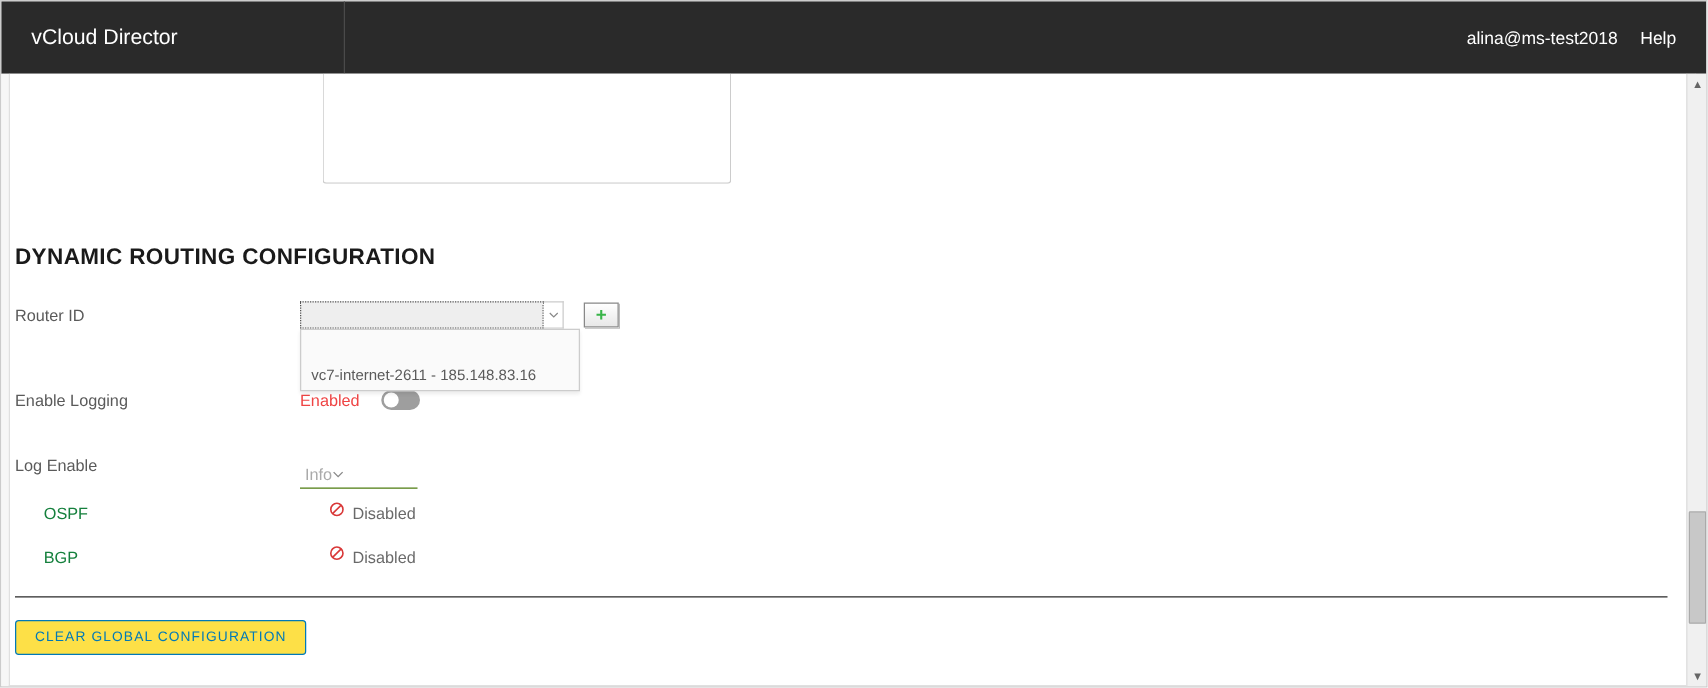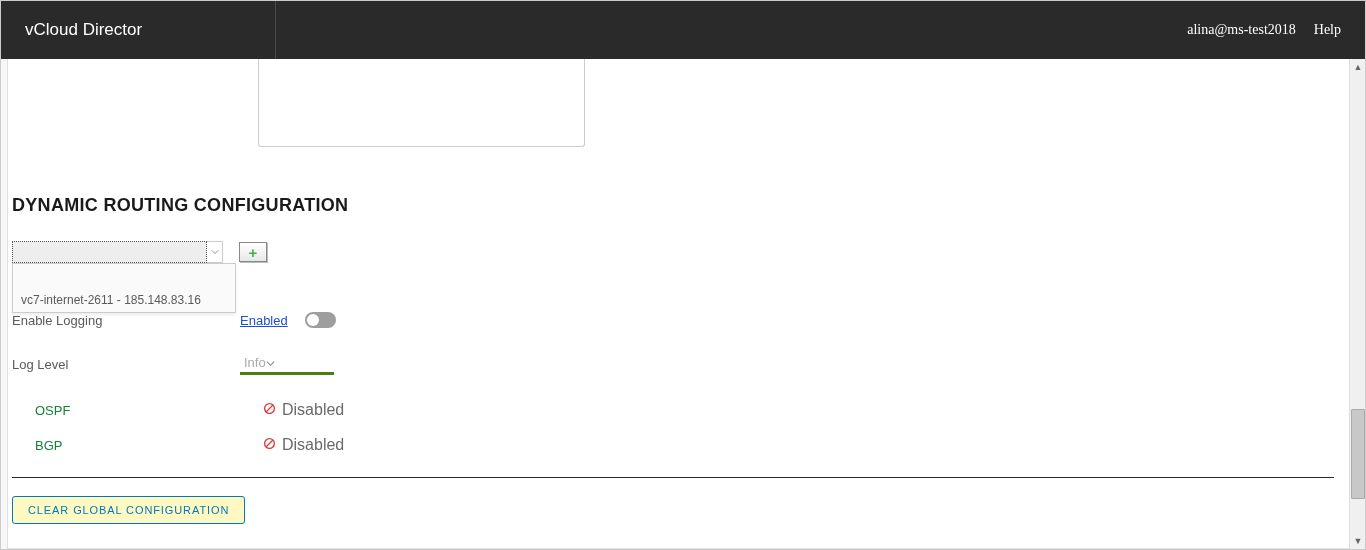--- a/index.html
+++ b/index.html
@@ -35,21 +35,20 @@
     }
     .header-title {
       font-size: 17px;
       font-weight: 400;
       text-align: center;
     }
     .header-right {
       display: flex;
       gap: 18px;
       font-size: 14px;
-      font-family: Liberation Serif, serif;
     }
     .header-link {
       cursor: pointer;
     }
     .content-wrapper {
       background: #f7f7f7;
       height: calc(100% - 58px);
       position: relative;
       overflow: hidden;
     }
@@ -162,23 +161,22 @@
       height: 26px;
     }
     .dropdown-option {
       padding: 3px 8px 5px 8px;
       font-size: 12px;
       color: #5a5a5a;
       cursor: pointer;
     }
     .enabled-text {
       font-size: 13px;
-      color: #1d4ed8;
+      color: #ef4444;
       margin-right: 17px;
-      text-decoration: underline;
     }
     .toggle-switch {
       width: 31px;
       height: 16px;
       background: #9e9e9e;
       border-radius: 8px;
       position: relative;
       cursor: pointer;
     }
     .toggle-knob {
@@ -187,61 +185,62 @@
       background: #ffffff;
       border-radius: 50%;
       position: absolute;
       top: 2px;
       left: 2px;
     }
     .loglevel-select {
       width: 94px;
       height: 22px;
       border: none;
-      border-bottom: 3px solid #4d7c0f;
+      border-bottom: 1px solid #4d7c0f;
       display: flex;
       align-items: center;
       padding: 0 4px;
+      margin-top: 16px;
     }
     .loglevel-value {
       font-size: 13px;
       color: #aaaaaa;
     }
     .loglevel-caret svg {
       width: 9px;
       height: 9px;
     }
     .status-cell {
       display: flex;
       align-items: center;
       gap: 6px;
     }
     .status-icon svg {
       width: 13px;
       height: 13px;
     }
     .status-text {
-      font-size: 16px;
+      font-size: 13px;
       color: #6a6a6a;
       text-align: center;
     }
     .divider-line {
       position: absolute;
       top: 418px;
       left: 4px;
       right: 22px;
       height: 1px;
       background: #2a2a2a;
     }
     .clear-button {
       position: absolute;
       top: 437px;
       left: 4px;
       border: 1px solid #0079b8;
-      background: #fef9c3;
+      background: #fde047;
       color: #0079b8;
       font-size: 11px;
       letter-spacing: 0.9px;
       padding: 7px 15px;
       border-radius: 3px;
       cursor: pointer;
       font-weight: 500;
     }
     .scrollbar-outer {
       position: absolute;
@@ -290,20 +289,21 @@
 </div>
 
 <div class="content-wrapper">
   <div class="content-inner">
 
     <div class="textarea-box"></div>
 
     <div class="section-heading">DYNAMIC ROUTING CONFIGURATION</div>
 
     <div class="form-row row-router-id">
+      <div class="form-label">Router ID</div>
       <div class="dropdown-container">
         <div class="dropdown-input"></div>
         <div class="dropdown-caret">
           <svg viewBox="0 0 10 10">
               <path d="M1 3 L5 7 L9 3" stroke="#888888" stroke-width="1.2" fill="none"></path>
             </svg>
         </div>
         <div class="dropdown-panel">
           <div class="dropdown-blank"></div>
           <div class="dropdown-option">vc7-internet-2611 - 185.148.83.16</div>
@@ -316,21 +316,21 @@
 
     <div class="form-row row-logging">
       <div class="form-label">Enable Logging</div>
       <span class="enabled-text">Enabled</span>
       <div class="toggle-switch">
         <div class="toggle-knob"></div>
       </div>
     </div>
 
     <div class="form-row row-loglevel">
-      <div class="form-label">Log Level</div>
+      <div class="form-label">Log Enable</div>
       <div class="loglevel-select">
         <span class="loglevel-value">Info</span>
         <span class="loglevel-caret">
           <svg viewBox="0 0 10 10">
               <path d="M1 3 L5 7 L9 3" stroke="#888888" stroke-width="1.2" fill="none"></path>
             </svg>
         </span>
       </div>
     </div>
 

